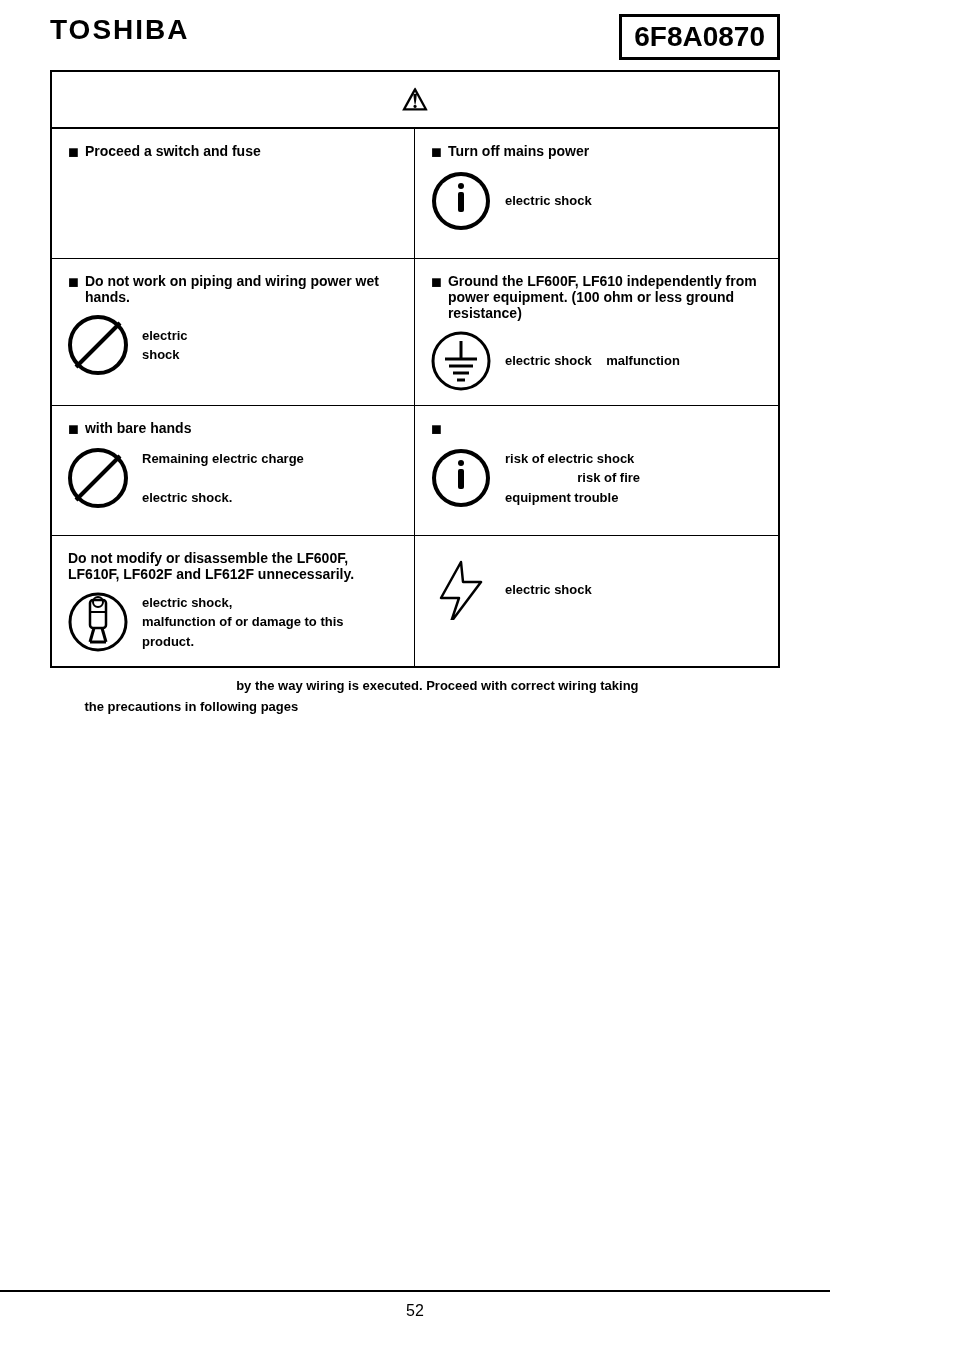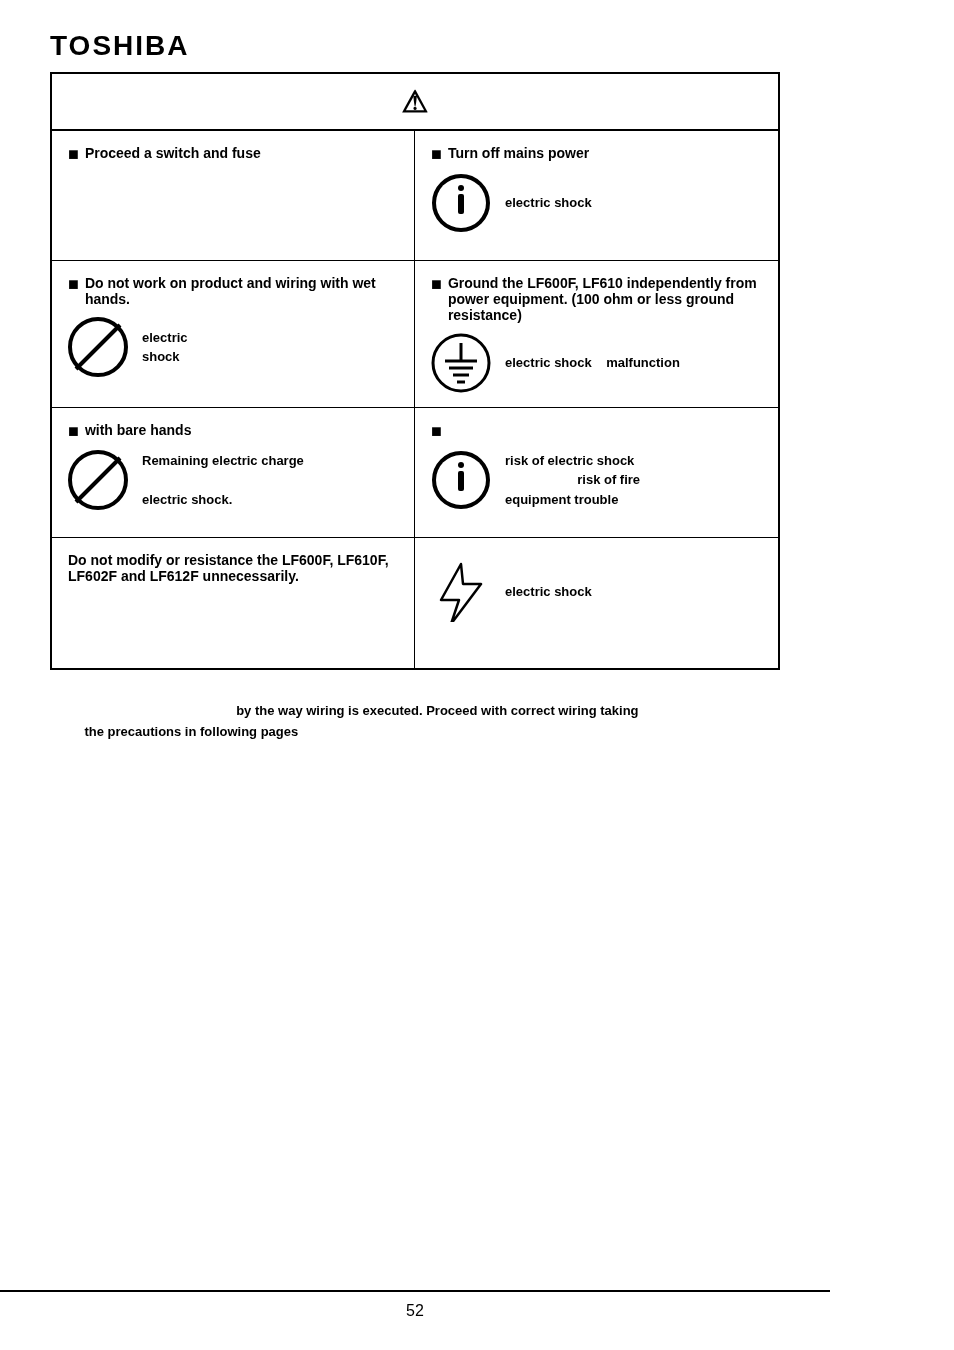--- a/index.html
+++ b/index.html
@@ -6,21 +6,21 @@
     body {
       background: #fff;
       font-family: Arial, sans-serif;
       width: 954px;
       min-height: 1350px;
       position: relative;
     }
     .page {
       width: 830px;
       min-height: 1350px;
-      padding: 30px 50px;
+      padding: 14px 50px;
       position: relative;
     }
     .header {
       display: flex;
       justify-content: space-between;
       align-items: flex-start;
       margin-bottom: 10px;
     }
     .toshiba-logo {
       font-size: 28px;
@@ -110,21 +110,21 @@
     }
     .icon-wrench {
       width: 60px;
       height: 60px;
     }
     .icon-lightning {
       width: 60px;
       height: 60px;
     }
     .footer-text {
-      margin-top: 31px;
+      margin-top: 8px;
       font-size: 13px;
       font-weight: bold;
       padding-left: 20px;
       line-height: 1.6;
     }
     .page-bottom {
       position: absolute;
       bottom: 30px;
       left: 0;
       right: 0;
@@ -134,20 +134,21 @@
       font-size: 16px;
     }
   </style>
 </head>
 <body>
 
 <div class="page">
 
   <div class="header">
     <div class="toshiba-logo">TOSHIBA</div>
+    <div class="doc-number">6F8A0870</div>
   </div>
 
   <div class="caution-box">
     <div class="caution-title">
       <span class="warning-triangle">⚠</span>
     </div>
 
     <div class="caution-grid">
 
       <div class="caution-cell">
@@ -169,21 +170,21 @@
             <circle cx="30" cy="15" r="3" fill="#000"></circle>
             <rect x="27" y="21" width="6" height="20" rx="2" fill="#000"></rect>
           </svg>
           <div class="icon-text">electric shock</div>
         </div>
       </div>
 
       <div class="caution-cell">
         <div class="cell-header">
           <span class="bullet">■</span>
-          <span>Do not work on product and wiring with wet hands.</span>
+          <span>Do not work on piping and wiring power wet hands.</span>
         </div>
         <div class="cell-content">
           <svg class="icon-no" viewBox="0 0 60 60">
             <circle cx="30" cy="30" r="28" fill="none" stroke="#000" stroke-width="4"></circle>
             <line x1="8" y1="52" x2="52" y2="8" stroke="#000" stroke-width="4"></line>
           </svg>
           <div class="icon-text">electric<br>shock</div>
         </div>
       </div>
 
@@ -231,21 +232,34 @@
             <circle cx="30" cy="30" r="25" fill="#fff"></circle>
             <circle cx="30" cy="15" r="3" fill="#000"></circle>
             <rect x="27" y="21" width="6" height="20" rx="2" fill="#000"></rect>
           </svg>
           <div class="icon-text">risk of electric shock<br>&nbsp;&nbsp;&nbsp;&nbsp;&nbsp;&nbsp;&nbsp;&nbsp;&nbsp;&nbsp;&nbsp;&nbsp;&nbsp;&nbsp;&nbsp;&nbsp;&nbsp;&nbsp;&nbsp;&nbsp;risk of fire<br>equipment trouble</div>
         </div>
       </div>
 
       <div class="caution-cell" style="border-bottom:none; border-right:1px solid #000;">
         <div class="cell-header">
-          <span>Do not modify or resistance the LF600F, LF610F, LF602F and LF612F unnecessarily.</span>
+          <span>Do not modify or disassemble the LF600F, LF610F, LF602F and LF612F unnecessarily.</span>
+        </div>
+        <div class="cell-content">
+          <svg class="icon-wrench" viewBox="0 0 60 60">
+            <circle cx="30" cy="30" r="28" fill="none" stroke="#000" stroke-width="3"></circle>
+
+            <rect x="22" y="8" width="16" height="28" rx="3" fill="none" stroke="#000" stroke-width="2.5"></rect>
+            <circle cx="30" cy="10" r="5" fill="none" stroke="#000" stroke-width="2"></circle>
+            <line x1="26" y1="36" x2="22" y2="50" stroke="#000" stroke-width="3"></line>
+            <line x1="34" y1="36" x2="38" y2="50" stroke="#000" stroke-width="3"></line>
+            <line x1="22" y1="50" x2="38" y2="50" stroke="#000" stroke-width="3"></line>
+            <line x1="22" y1="20" x2="38" y2="20" stroke="#000" stroke-width="2"></line>
+          </svg>
+          <div class="icon-text">electric shock,<br>malfunction of or damage to this<br>product.</div>
         </div>
       </div>
 
       <div class="caution-cell" style="border-bottom:none;">
         <div class="cell-header">
           <span class="bullet"></span>
         </div>
         <div class="cell-content">
           <svg class="icon-lightning" viewBox="0 0 60 60">
             <polygon points="30,2 10,38 28,38 20,62 50,22 32,22" fill="none" stroke="#000" stroke-width="2.5" stroke-linejoin="round"></polygon>

